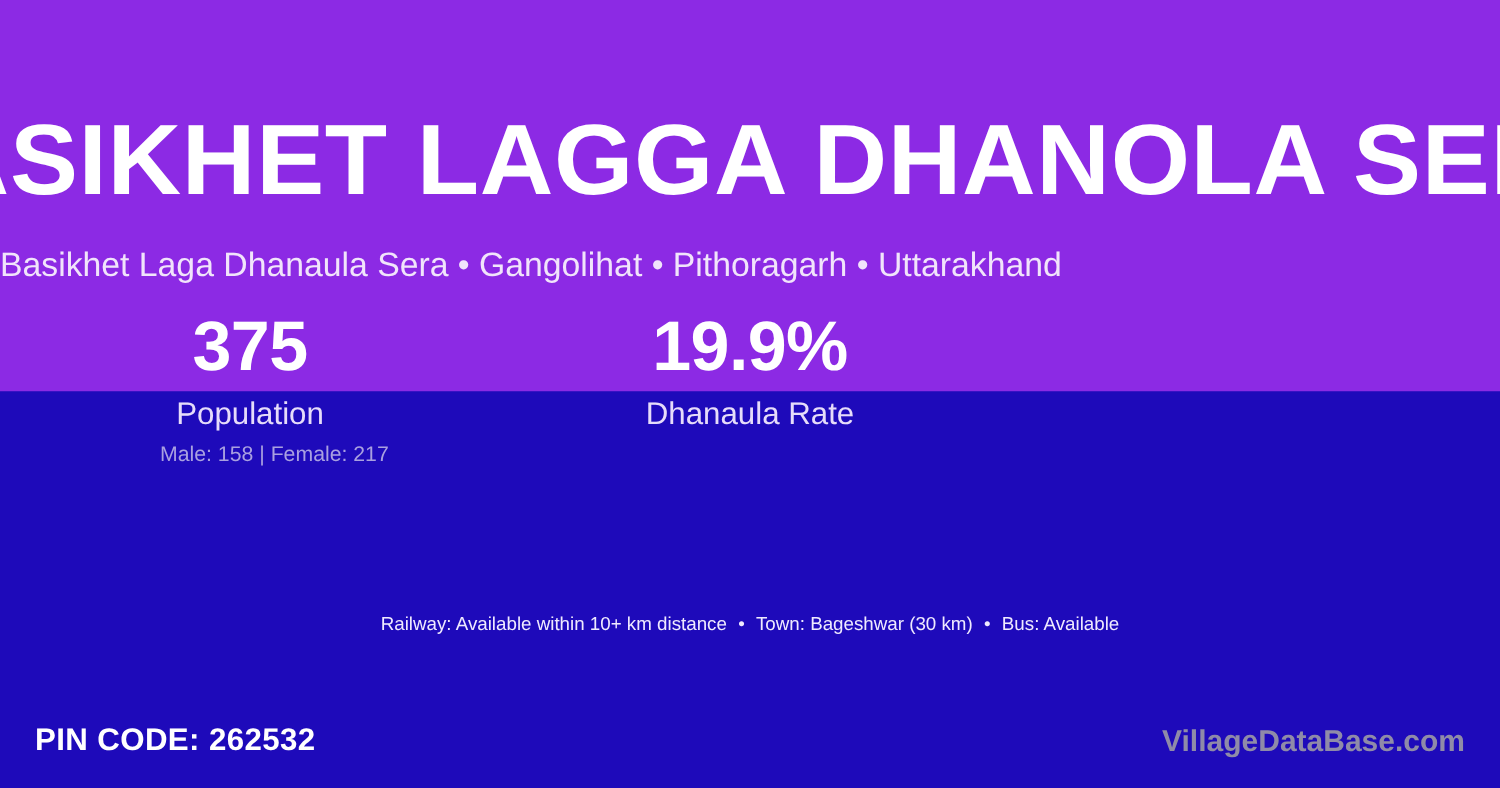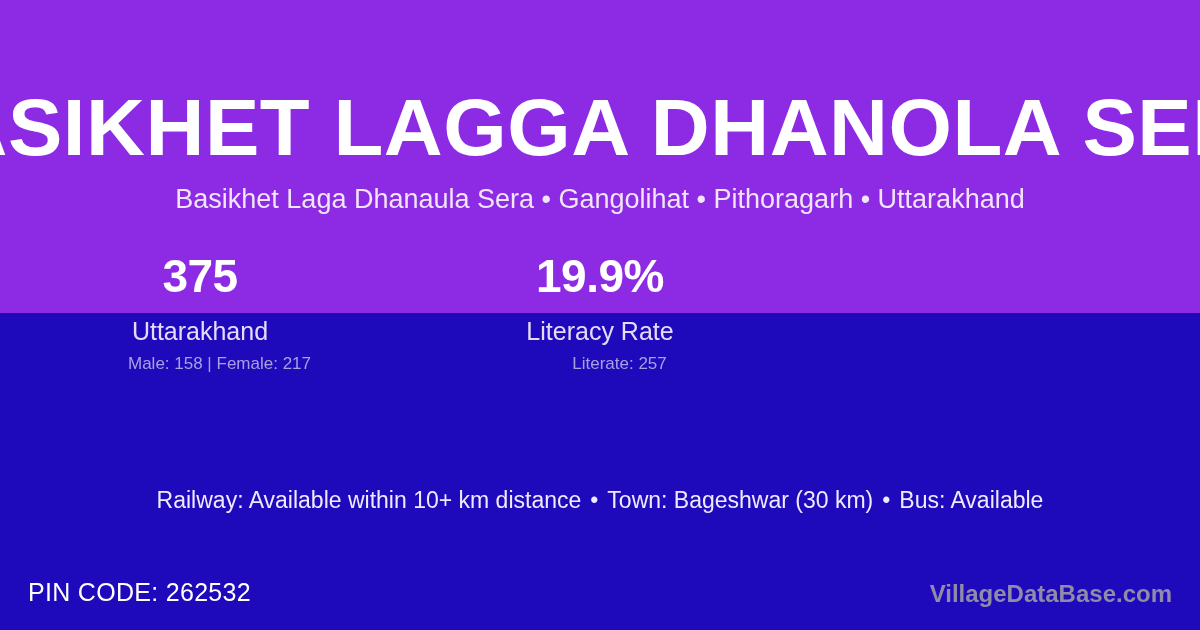--- a/index.html
+++ b/index.html
@@ -55,24 +55,23 @@
     line-height: 92px;
     white-space: nowrap;
     text-align: center;
     margin: 0;
     transform: scaleX(1.02);
   }
 
   
   .subtitle {
     position: absolute;
-    top: 182px;
+    top: 195px;
     left: 0;
     width: 1200px;
-    text-align: center;
     color: #f1e4fb;
     font-size: 27px;
     font-weight: normal;
     line-height: 34px;
     white-space: nowrap;
   }
 
   
   .stats-row {
     position: absolute;
@@ -82,21 +81,21 @@
     display: flex;
   }
   .stat-col {
     width: 400px;
     text-align: center;
   }
   .stat-value {
     height: 73px;
     line-height: 73px;
     color: #ffffff;
-    font-size: 46px;
+    font-size: 56px;
     font-weight: bold;
     letter-spacing: -0.5px;
   }
   .stat-label {
     margin-top: 3px;
     height: 30px;
     line-height: 30px;
     color: #e6dcfa;
     font-size: 25px;
     font-weight: normal;
@@ -112,37 +111,37 @@
   }
 
   
   .amenities {
     position: absolute;
     top: 484px;
     left: 0;
     width: 1200px;
     text-align: center;
     color: #efeaff;
-    font-size: 23px;
+    font-size: 15px;
     line-height: 32px;
     white-space: nowrap;
   }
   .amenities .sep {
     padding: 0 9px;
     color: #efeaff;
   }
 
   
   .pin-code {
     position: absolute;
     left: 28px;
     top: 575px;
     color: #ffffff;
     font-size: 25px;
-    font-weight: normal;
+    font-weight: bold;
     line-height: 34px;
     letter-spacing: 0.3px;
   }
   .brand {
     position: absolute;
     right: 28px;
     top: 577px;
     color: #8f8ba8;
     font-size: 24px;
     font-weight: bold;
@@ -160,29 +159,28 @@
   <div class="title-wrap">
     <h1 class="village-title">BASIKHET LAGGA DHANOLA SERA</h1>
   </div>
 
   <div class="subtitle">Basikhet Laga Dhanaula Sera • Gangolihat • Pithoragarh • Uttarakhand</div>
 
   <div class="stats-row">
 
     <div class="stat-col">
       <div class="stat-value">375</div>
-      <div class="stat-label">Uttarakhand</div>
+      <div class="stat-label">Population</div>
       <div class="stat-detail">Male: 158 | Female: 217</div>
     </div>
 
 
     <div class="stat-col">
       <div class="stat-value">19.9%</div>
-      <div class="stat-label">Literacy Rate</div>
-      <div class="stat-detail">Literate: 257</div>
+      <div class="stat-label">Dhanaula Rate</div>
     </div>
 
   </div>
 
   <div class="amenities">
     <span>Railway: Available within 10+ km distance</span><span class="sep">•</span><span>Town: Bageshwar (30 km)</span><span class="sep">•</span><span>Bus: Available</span>
   </div>
 
   <div class="pin-code">PIN CODE: 262532</div>
 

